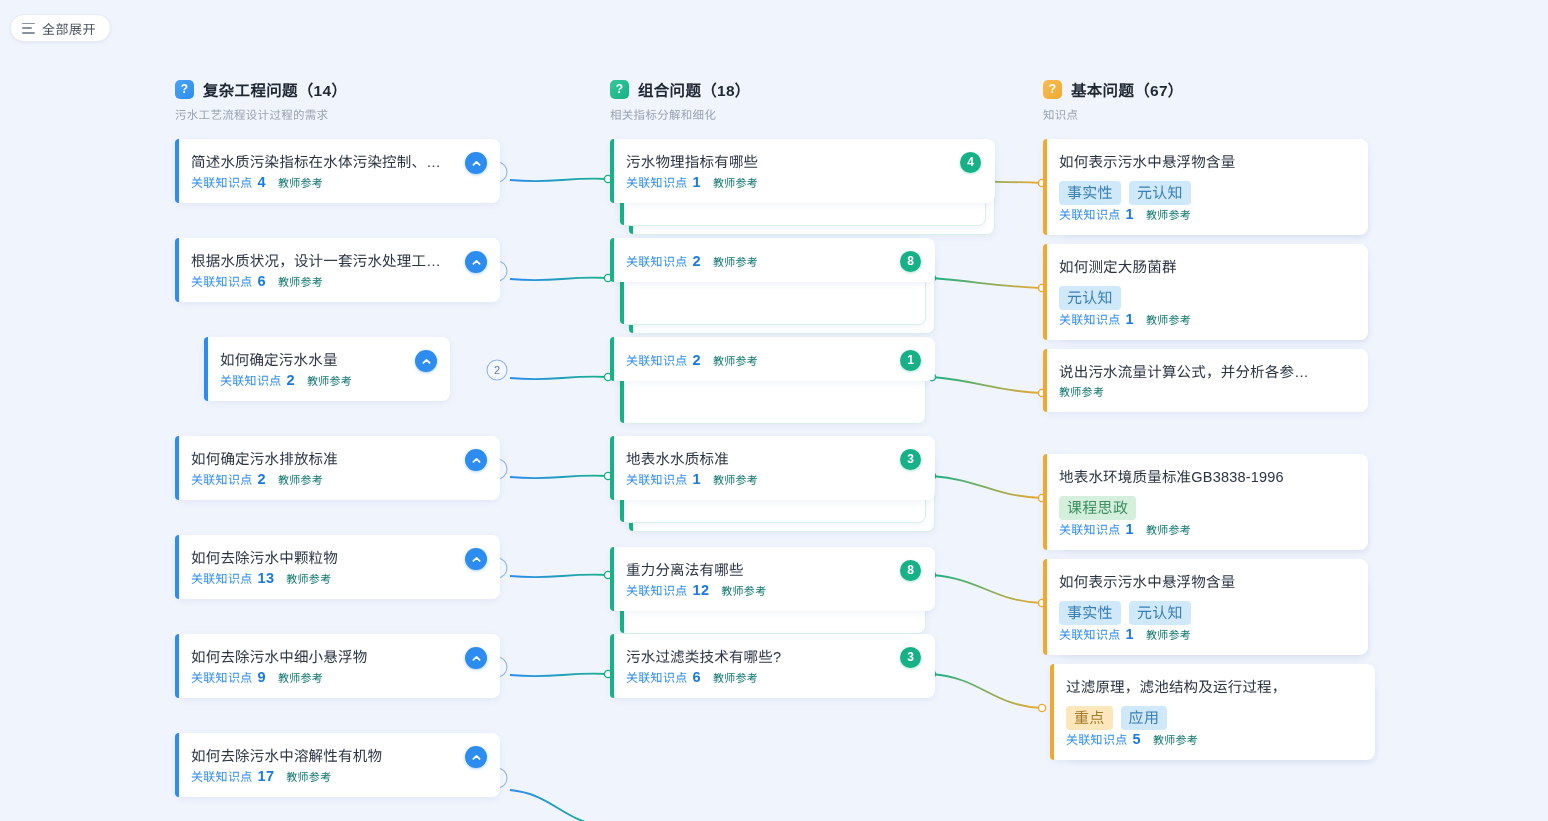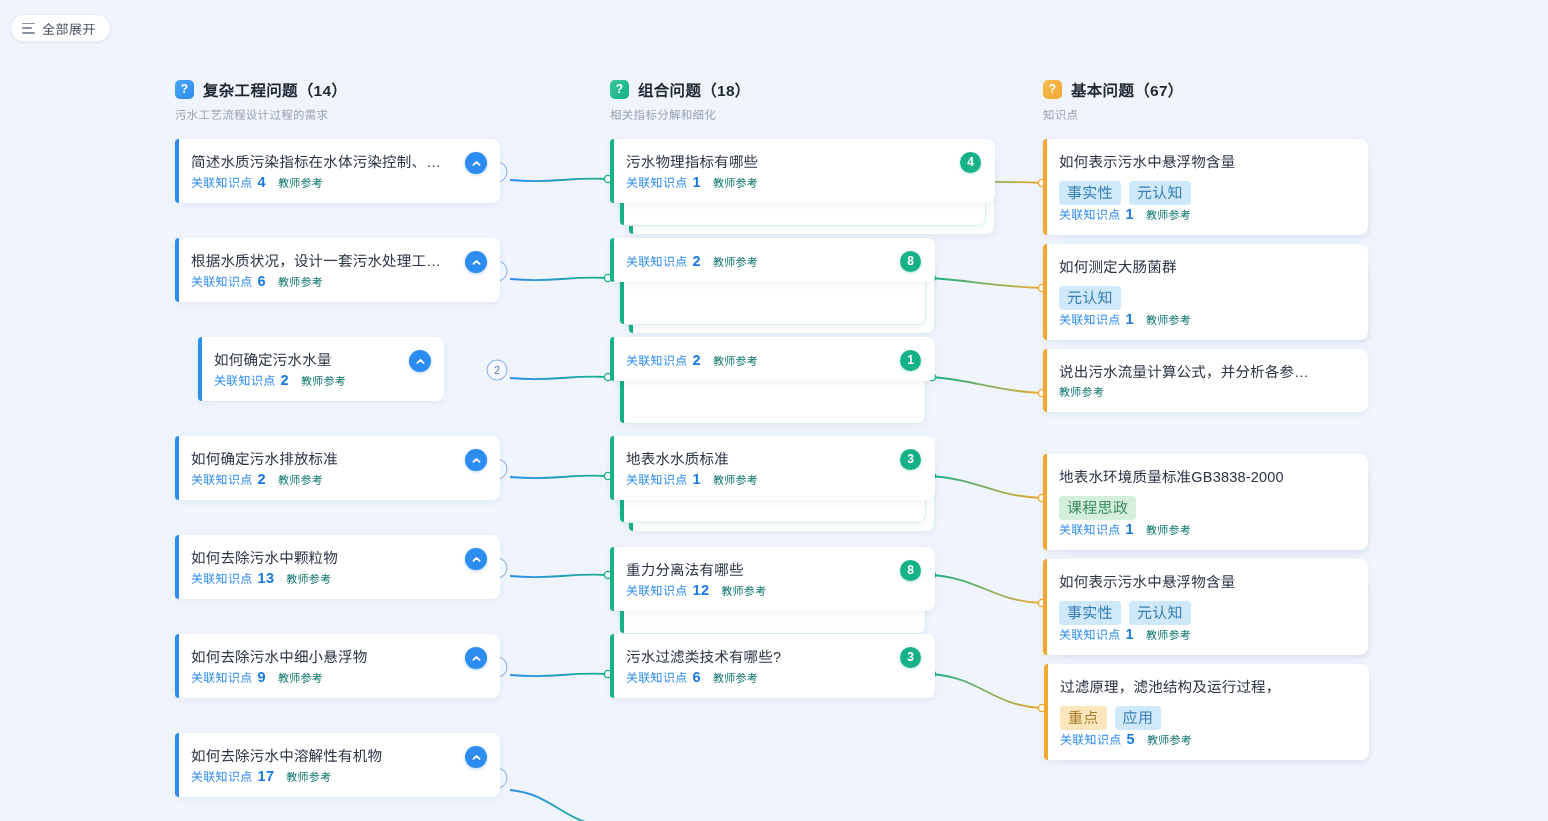--- a/index.html
+++ b/index.html
@@ -224,21 +224,21 @@
               <span class="kp"><span>关联知识点</span><b>6</b></span>
               <span class="ref">教师参考</span>
             </div>
             <div class="toggle">
               <svg width="11" height="11" viewBox="0 0 12 12">
                 <path d="M2.6 7.6 L6 4.3 L9.4 7.6" stroke="#fff" stroke-width="1.9" fill="none" stroke-linecap="round" stroke-linejoin="round"></path>
               </svg>
             </div>
           </div>
         </div>
-        <div class="card-wrap" style="position: absolute; top: 198px; left: 2px; width: 267px; padding-left: 21px;">
+        <div class="card-wrap" style="position: absolute; top: 198px; left: 8px; width: 267px; padding-left: 21px;">
           <div class="card">
             <div class="c-title">如何确定污水水量</div>
             <div class="meta">
               <span class="kp"><span>关联知识点</span><b>2</b></span>
               <span class="ref">教师参考</span>
             </div>
             <div class="toggle">
               <svg width="11" height="11" viewBox="0 0 12 12">
                 <path d="M2.6 7.6 L6 4.3 L9.4 7.6" stroke="#fff" stroke-width="1.9" fill="none" stroke-linecap="round" stroke-linejoin="round"></path>
               </svg>
@@ -419,21 +419,21 @@
             <div class="c-title">说出污水流量计算公式，并分析各参数对总体...</div>
             <div class="meta">
               <span class="ref">教师参考</span>
             </div>
           </div>
         </div>
         <div class="card-wrap" style="position: absolute; top: 315px; left: 0px; width: 325px;">
           <div class="layer" style="left: 18px; top: 18px; right: 0px; height: 78px; z-index: 1;"></div>
           <div class="layer" style="left: 9px; top: 9px; right: 9px; height: 78px; z-index: 2;"></div>
           <div class="card">
-            <div class="c-title">地表水环境质量标准GB3838-2000</div>
+            <div class="c-title">地表水环境质量标准GB3838-1996</div>
             <div class="tags">
               <span class="tag green">课程思政</span>
             </div>
             <div class="meta">
               <span class="kp"><span>关联知识点</span><b>1</b></span>
               <span class="ref">教师参考</span>
             </div>
           </div>
         </div>
         <div class="card-wrap" style="position: absolute; top: 420px; left: 0px; width: 325px;">
@@ -444,21 +444,21 @@
             <div class="tags">
               <span class="tag blue">事实性</span>
               <span class="tag blue">元认知</span>
             </div>
             <div class="meta">
               <span class="kp"><span>关联知识点</span><b>1</b></span>
               <span class="ref">教师参考</span>
             </div>
           </div>
         </div>
-        <div class="card-wrap" style="position: absolute; top: 525px; left: 1px; width: 325px;">
+        <div class="card-wrap" style="position: absolute; top: 525px; left: 7px; width: 325px;">
           <div class="layer" style="left: 18px; top: 18px; right: 0px; height: 78px; z-index: 1;"></div>
           <div class="layer" style="left: 9px; top: 9px; right: 9px; height: 78px; z-index: 2;"></div>
           <div class="card">
             <div class="c-title">过滤原理，滤池结构及运行过程，</div>
             <div class="tags">
               <span class="tag amber">重点</span>
               <span class="tag blue">应用</span>
             </div>
             <div class="meta">
               <span class="kp"><span>关联知识点</span><b>5</b></span>

